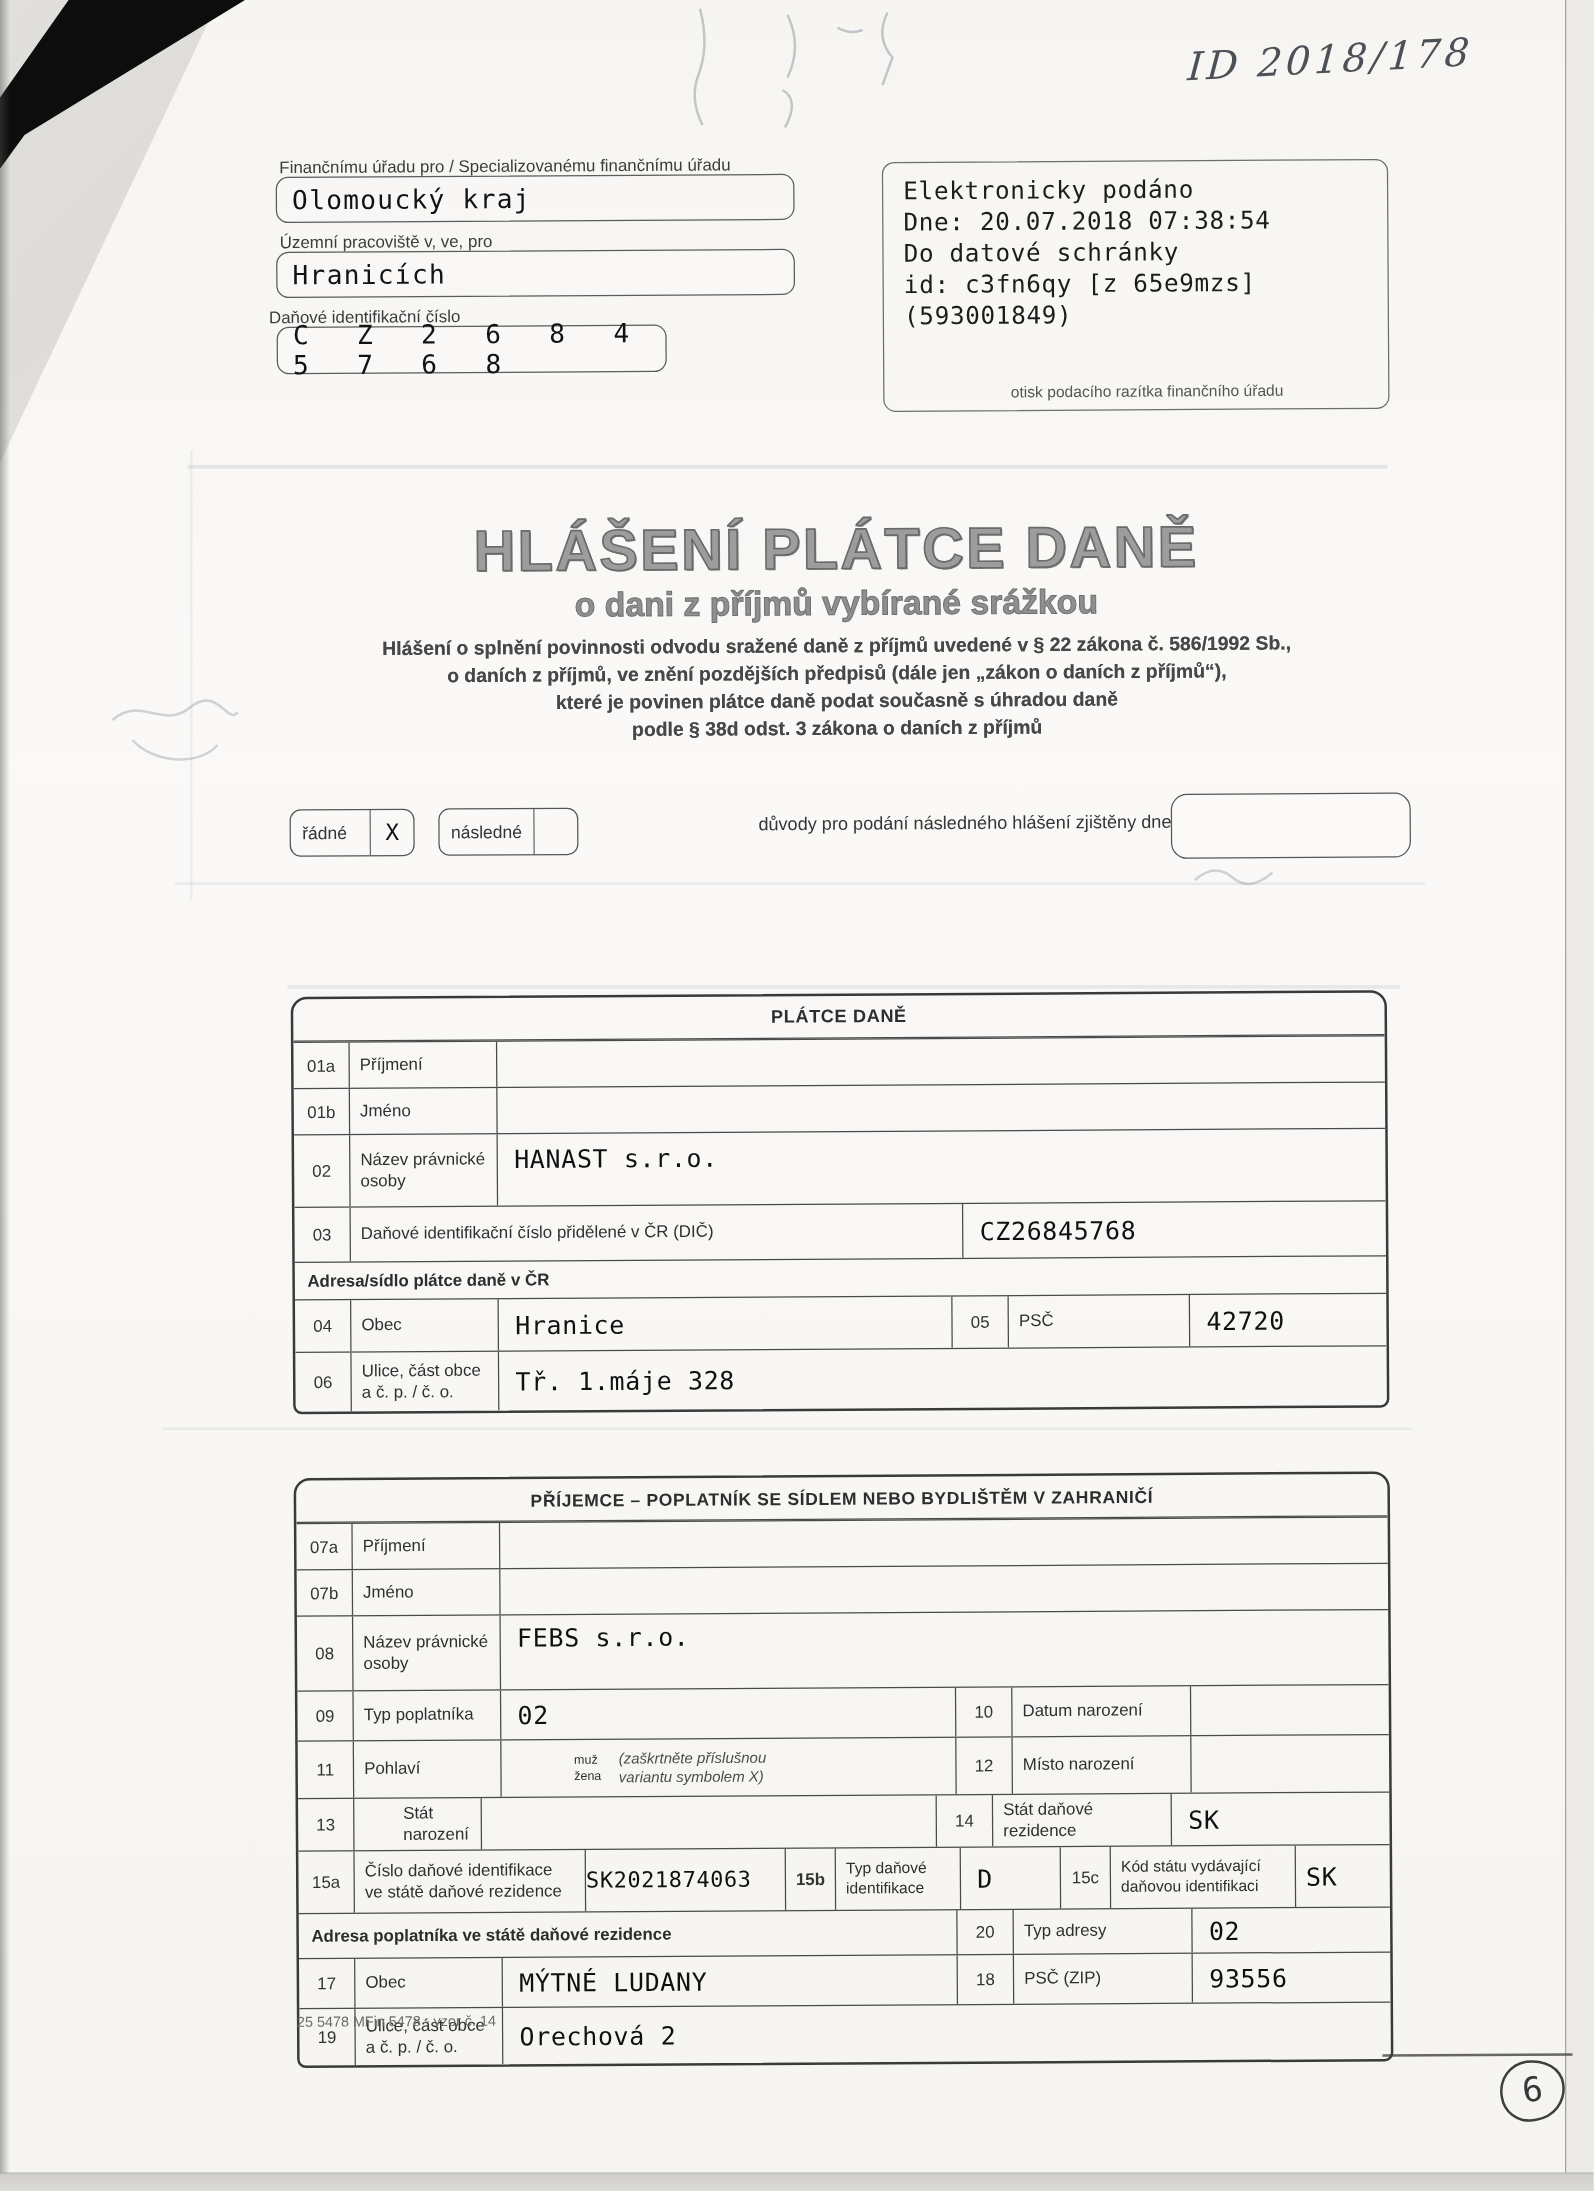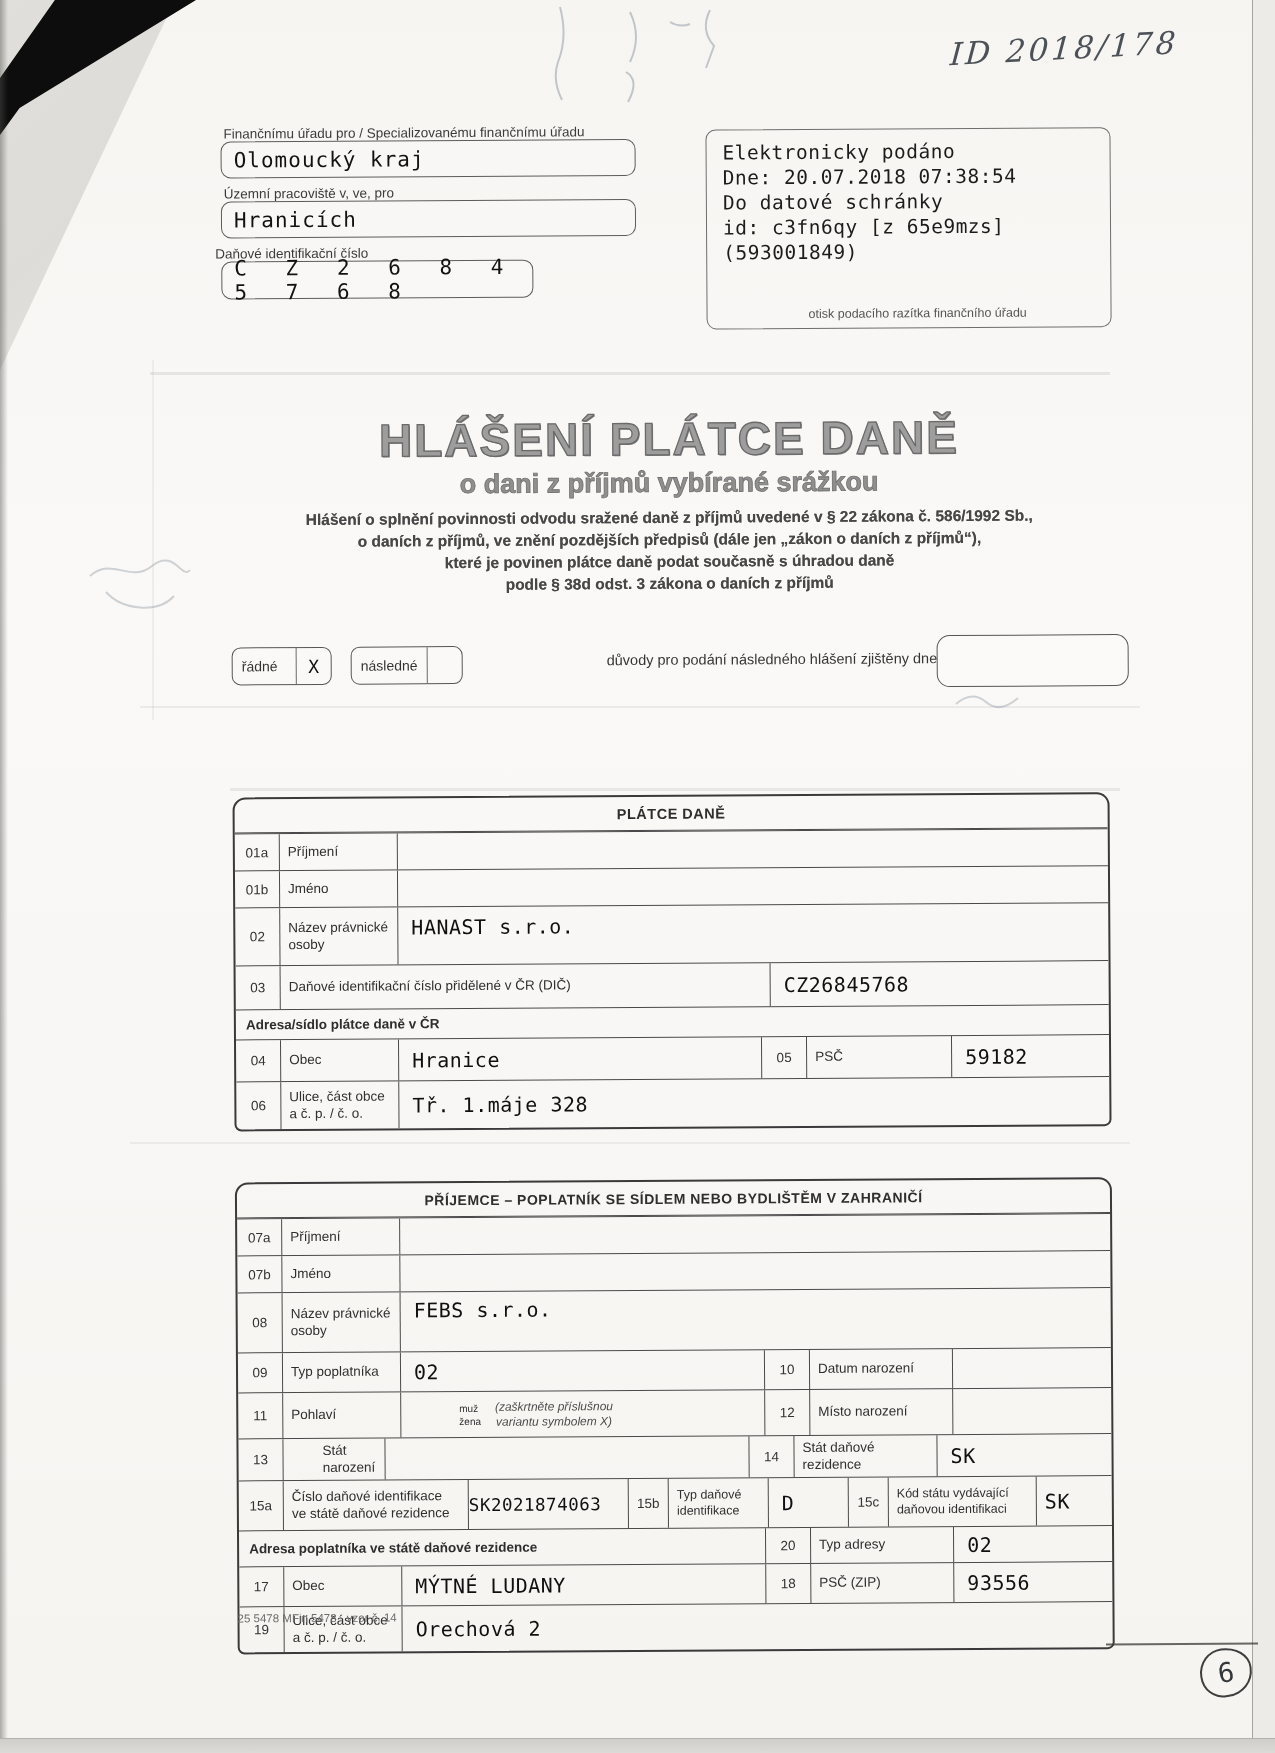--- a/index.html
+++ b/index.html
@@ -66,21 +66,21 @@
     letter-spacing:.5px;border-bottom:1px solid #4a4a4a;}
   .c{border-right:1.6px solid #4a4a4a;box-sizing:border-box;display:flex;align-items:center;}
   .c.last{border-right:none;}
   .c-num{width:45px;justify-content:center;font-size:13.5px;color:#333;flex:none;}
   .c-label{padding:3px 8px;font-size:13.5px;color:#2f2f2f;line-height:1.25;flex:none;}
   .c-val{font-family:"DejaVu Sans Mono",monospace;font-size:20px;color:#101010;
     padding-left:13px;letter-spacing:.5px;flex:none;}
   .c-flex{flex:1;}
   .subhead{padding-left:10px;font-size:13.5px;font-weight:bold;color:#2d2d2d;display:flex;align-items:center;}
   .small-label{font-size:12.5px;}
-  .note-it{font-style:italic;font-size:12px;color:#4c4c4c;line-height:1.2;text-align:center;}
+  .note-it{font-style:italic;font-size:12px;color:#4c4c4c;line-height:1.2;}
   .footer-code{position:absolute;left:233px;top:1610px;font-size:11.5px;color:#6b6b6b;}
 </style>
 </head>
 <body>
 
 <div class="page">
 
   <div class="fold-gray"></div>
   <div class="fold-black"></div>
   <div class="left-shadow"></div>
@@ -185,21 +185,21 @@
         <div class="c c-label" style="width:490px;">Daňové identifikační číslo přidělené v ČR (DIČ)</div>
         <div class="c c-val c-flex last">CZ26845768</div>
       </div>
       <div class="trow subhead" style="height:30px;">Adresa/sídlo plátce daně v ČR</div>
       <div class="trow" style="height:42px;">
         <div class="c c-num">04</div>
         <div class="c c-label" style="width:118px;">Obec</div>
         <div class="c c-val" style="width:363px;">Hranice</div>
         <div class="c c-num">05</div>
         <div class="c c-label" style="width:145px;">PSČ</div>
-        <div class="c c-val c-flex last">59182</div>
+        <div class="c c-val c-flex last">42720</div>
       </div>
       <div class="trow" style="height:48px;">
         <div class="c c-num">06</div>
         <div class="c c-label" style="width:118px;">Ulice, část obce a č. p. / č. o.</div>
         <div class="c c-val c-flex last">Tř. 1.máje  328</div>
       </div>
     </div>
 
     <div class="tbl" style="left:233px;top:1180px;width:877px;">
       <div class="trow first thead" style="height:34px;font-size:14px;">PŘÍJEMCE – POPLATNÍK SE SÍDLEM NEBO BYDLIŠTĚM V ZAHRANIČÍ</div>
@@ -248,21 +248,21 @@
         <div class="c c-label" style="width:102px;padding-left:39px;">Stát narození</div>
         <div class="c c-val" style="width:364px;"></div>
         <div class="c c-num">14</div>
         <div class="c c-label" style="width:143px;">Stát daňové rezidence</div>
         <div class="c c-val c-flex last">SK</div>
       </div>
       <div class="trow" style="height:50px;">
         <div class="c c-num">15a</div>
         <div class="c c-label" style="width:185px;">Číslo daňové identifikace ve státě daňové rezidence</div>
         <div class="c c-val" style="width:160px;font-size:17.5px;padding-left:0;">SK2021874063</div>
-        <div class="c c-num" style="width:40px;">15b</div>
+        <div class="c c-num" style="width:40px;font-weight:bold;">15b</div>
         <div class="c c-label small-label" style="width:100px;">Typ daňové identifikace</div>
         <div class="c c-val" style="width:80px;">D</div>
         <div class="c c-num" style="width:40px;">15c</div>
         <div class="c c-label small-label" style="width:148px;">Kód státu vydávající daňovou identifikaci</div>
         <div class="c c-val c-flex last" style="padding-left:8px;">SK</div>
       </div>
       <div class="trow" style="height:36px;">
         <div class="c subhead" style="width:527px;">Adresa poplatníka ve státě daňové rezidence</div>
         <div class="c c-num">20</div>
         <div class="c c-label" style="width:143px;">Typ adresy</div>

